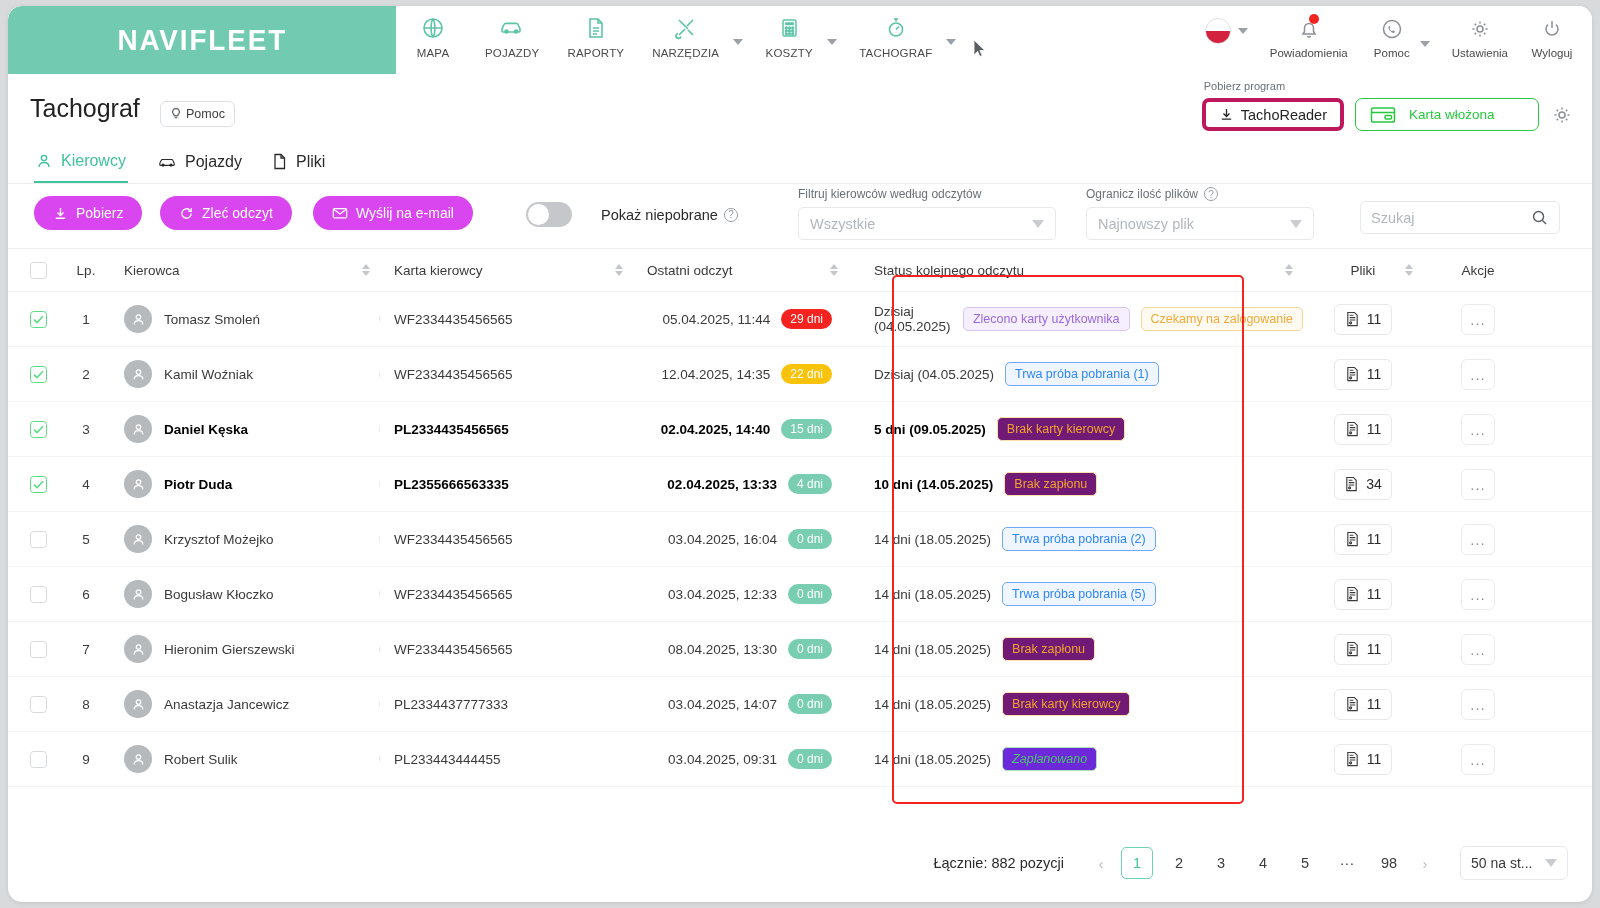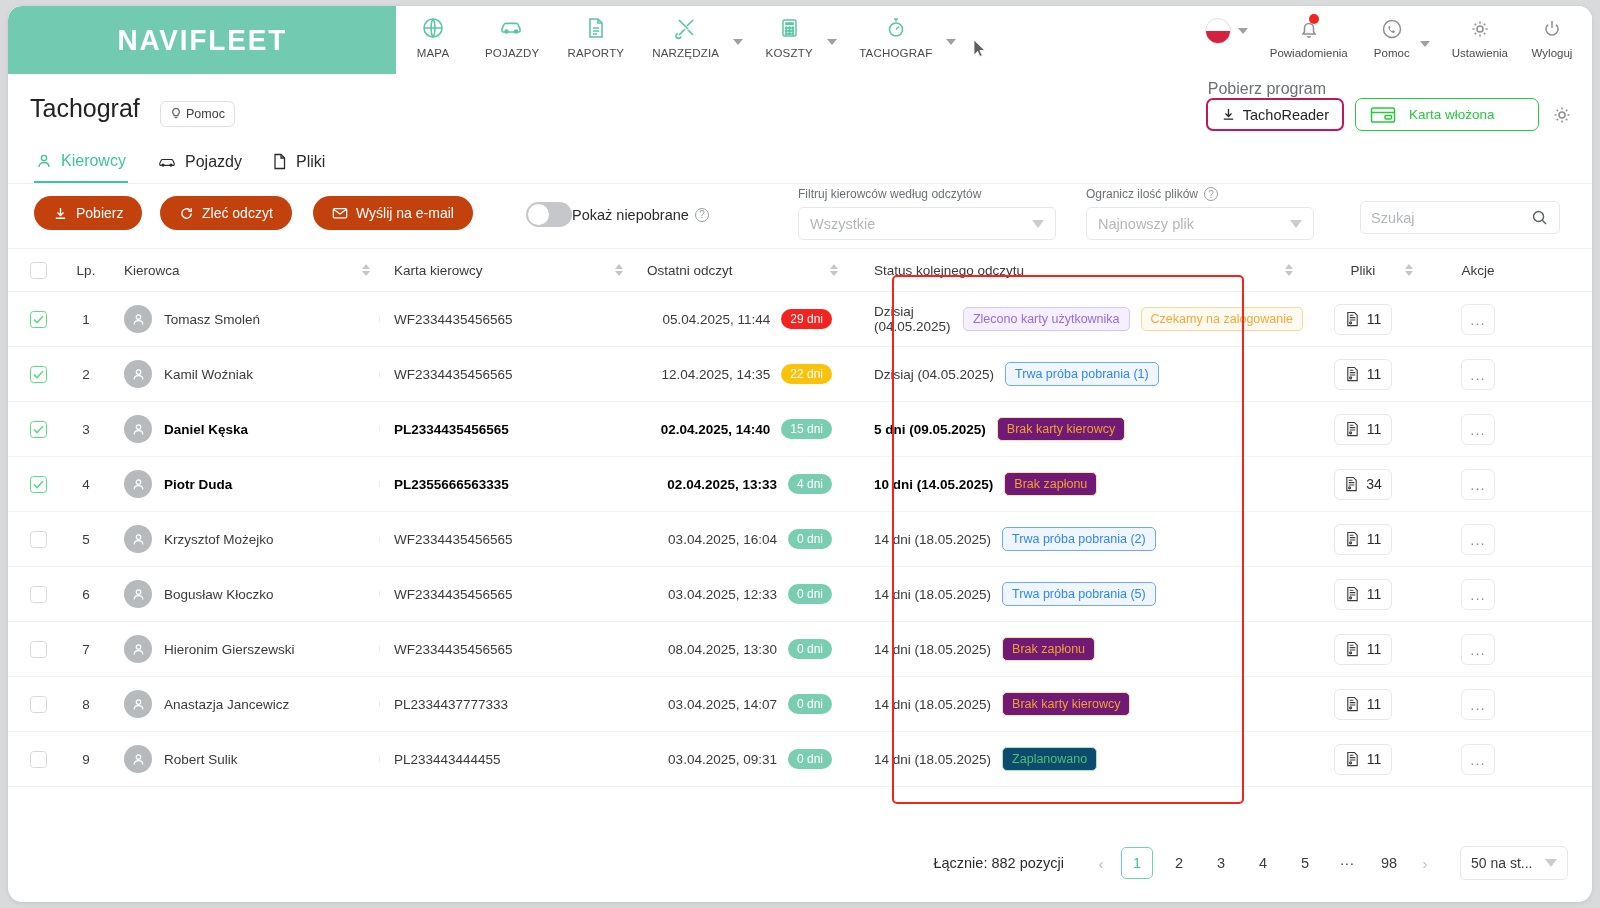--- a/index.html
+++ b/index.html
@@ -54,24 +54,24 @@
   
   .pagehead { position: relative; height: 66px; }
   .ptitle { position: absolute; left: 22px; top: 20px; font-size: 25px; color: #222; font-weight: 400; }
   .pomoc-pill {
     position: absolute; left: 152px; top: 27px;
     border: 1px solid #dcdfe3; border-radius: 6px; height: 26px;
     display: flex; align-items: center; gap: 4px; padding: 0 9px;
     font-size: 12.5px; color: #404040; background: #fff; cursor: pointer;
   }
   .dl-block { position: absolute; right: 18px; top: 6px; display: flex; flex-direction: column; align-items: flex-start; }
-  .dl-label { font-size: 16px; color: #6b7075; margin-left: 2px; }
+  .dl-label { font-size: 11px; color: #6b7075; margin-left: 2px; margin-bottom: 6px; }
   .dl-row { display: flex; align-items: center; gap: 11px; }
   .btn-tacho {
-    border: 2px solid #be185d; background: #fff; border-radius: 7px; height: 33px;
+    border: 4px solid #be185d; background: #fff; border-radius: 7px; height: 33px;
     display: flex; align-items: center; gap: 7px; padding: 0 13px;
     font-size: 14.5px; color: #262626; cursor: pointer;
   }
   .btn-card {
     border: 1.6px solid #27c93f; background: #fff; border-radius: 7px; height: 33px;
     display: flex; align-items: center; gap: 13px; padding: 0 14px;
     font-size: 13.5px; color: #27c93f; cursor: pointer; min-width: 184px;
   }
   .gear-btn { color: #8b8f94; cursor: pointer; display: flex; align-items: center; }
 
@@ -81,25 +81,25 @@
     position: absolute; top: 0; display: flex; align-items: center; gap: 9px;
     height: 43px; font-size: 16px; color: #2b2b2b; cursor: pointer; padding: 0 2px;
   }
   .tab.active { color: #3fc39b; border-bottom: 2.5px solid #3fc39b; }
   .tab .ic { display: flex; align-items: center; }
 
   
   .toolbar { position: relative; height: 62px; }
   .btn-green {
     position: absolute; top: 12px; height: 34px; border-radius: 18px;
-    background: #c2410c; color: #fff; border: none; cursor: pointer;
+    background: #d946ef; color: #fff; border: none; cursor: pointer;
     display: flex; align-items: center; gap: 8px; padding: 0 19px; font-size: 14px;
     font-family: "Liberation Sans", sans-serif;
   }
-  .toggle-wrap { position: absolute; left: 518px; top: 18px; display: flex; align-items: center; gap: 0; }
+  .toggle-wrap { position: absolute; left: 518px; top: 18px; display: flex; align-items: center; gap: 29px; }
   .toggle {
     width: 46px; height: 25px; border-radius: 13px; background: #c5c7ca; position: relative; cursor: pointer;
   }
   .toggle .knob { position: absolute; left: 2px; top: 2px; width: 21px; height: 21px; border-radius: 50%; background: #fff; }
   .toggle-lb { font-size: 14.5px; color: #2b2b2b; display: flex; align-items: center; gap: 6px; }
   .qmark { width: 14px; height: 14px; border-radius: 50%; border: 1px solid #9aa0a6; color: #9aa0a6;
            font-size: 10px; display: inline-flex; align-items: center; justify-content: center; }
 
   .field { position: absolute; top: 3px; }
   .field .flabel { font-size: 12px; color: #6b7075; margin-bottom: 6px; display: flex; align-items: center; gap: 6px; }
@@ -157,21 +157,21 @@
             align-items: center; justify-content: center; color: #fff; flex: none; }
   .bold { font-weight: 700; color: #000000; }
 
   .pill { border-radius: 11px; color: #fff; font-size: 12px; padding: 3px 9px; white-space: nowrap; }
 
   .tag { border-radius: 5px; font-size: 12.5px; padding: 4px 9px; border: 1px solid; white-space: nowrap; }
   .tag.purple { color: #9a6ae0; background: #f5efff; border-color: #d8c4f5; }
   .tag.amberline { color: #f2a93b; background: #fffaf0; border-color: #f7d79a; }
   .tag.blue { color: #2e86f7; background: #eff6ff; border-color: #6fa9f8; }
   .tag.amber { color: #f0a22e; background: #701a75; border-color: #fbe0ab; }
-  .tag.green { color: #4ec16f; background: #0c4a6e; border-color: #a9e5b6; }
+  .tag.green { color: #4ec16f; background: #6d28d9; border-color: #a9e5b6; font-style: italic; }
 
   .filesbtn {
     border: 1px solid #e6e8ea; border-radius: 6px; height: 31px; min-width: 58px;
     display: flex; align-items: center; justify-content: center; gap: 7px;
     font-size: 14px; color: #2b2b2b; background: #fff; cursor: pointer;
   }
   .actbtn {
     border: 1px solid #e9ebec; border-radius: 6px; width: 34px; height: 31px;
     display: flex; align-items: center; justify-content: center;
     color: #8b8f94; font-size: 15px; background: #fff; cursor: pointer; letter-spacing: 1px;

